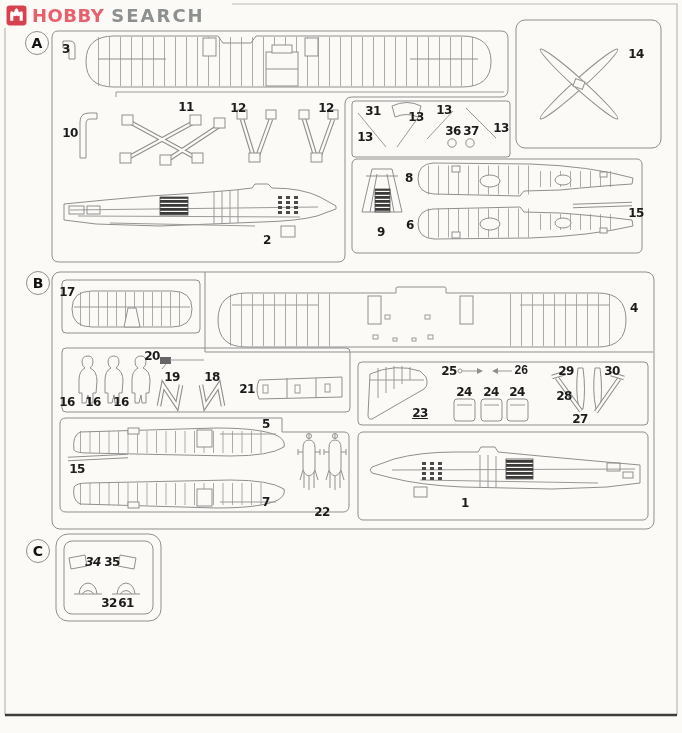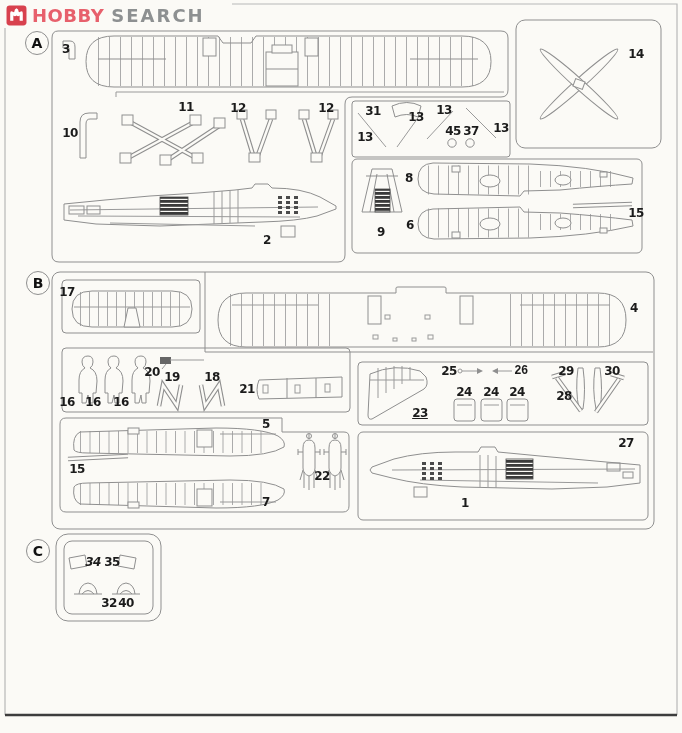--- a/index.html
+++ b/index.html
@@ -313,53 +313,53 @@
       <span class="part-num" style="left: 66px; top: 49px;">3</span>
       <span class="part-num" style="left: 70px; top: 133px;">10</span>
       <span class="part-num" style="left: 186px; top: 107px;">11</span>
       <span class="part-num" style="left: 238px; top: 108px;">12</span>
       <span class="part-num" style="left: 326px; top: 108px;">12</span>
       <span class="part-num" style="left: 373px; top: 111px;">31</span>
       <span class="part-num" style="left: 365px; top: 137px;">13</span>
       <span class="part-num" style="left: 416px; top: 117px;">13</span>
       <span class="part-num" style="left: 444px; top: 110px;">13</span>
       <span class="part-num" style="left: 501px; top: 128px;">13</span>
-      <span class="part-num" style="left: 453px; top: 131px;">45</span>
+      <span class="part-num" style="left: 453px; top: 131px;">36</span>
       <span class="part-num" style="left: 471px; top: 131px;">37</span>
       <span class="part-num" style="left: 636px; top: 54px;">14</span>
       <span class="part-num" style="left: 267px; top: 240px;">2</span>
       <span class="part-num" style="left: 381px; top: 232px;">9</span>
       <span class="part-num" style="left: 409px; top: 178px;">8</span>
       <span class="part-num" style="left: 410px; top: 225px;">6</span>
       <span class="part-num" style="left: 636px; top: 213px;">15</span>
       <div class="sec-letter" style="left: 38px; top: 283px;">B</div>
       <span class="part-num" style="left: 67px; top: 292px;">17</span>
       <span class="part-num" style="left: 634px; top: 308px;">4</span>
-      <span class="part-num" style="left: 152px; top: 372px;">20</span>
+      <span class="part-num" style="left: 152px; top: 356px;">20</span>
       <span class="part-num" style="left: 172px; top: 377px;">19</span>
       <span class="part-num" style="left: 212px; top: 377px;">18</span>
       <span class="part-num" style="left: 67px; top: 402px;">16</span>
       <span class="part-num" style="left: 93px; top: 402px;">16</span>
       <span class="part-num" style="left: 121px; top: 402px;">16</span>
       <span class="part-num" style="left: 247px; top: 389px; text-align: center;">21</span>
       <span class="part-num" style="left: 420px; top: 413px; text-decoration: underline;">23</span>
       <span class="part-num" style="left: 449px; top: 371px;">25</span>
       <span class="part-num" style="left: 521px; top: 371px; font-family: Liberation Mono, monospace;">26</span>
       <span class="part-num" style="left: 464px; top: 392px;">24</span>
       <span class="part-num" style="left: 491px; top: 392px;">24</span>
       <span class="part-num" style="left: 517px; top: 392px;">24</span>
       <span class="part-num" style="left: 566px; top: 371px;">29</span>
       <span class="part-num" style="left: 612px; top: 371px;">30</span>
       <span class="part-num" style="left: 564px; top: 396px; text-align: right;">28</span>
-      <span class="part-num" style="left: 626px; top: 419px; margin-top: 24px;">27</span>
+      <span class="part-num" style="left: 580px; top: 419px;">27</span>
       <span class="part-num" style="left: 266px; top: 424px;">5</span>
       <span class="part-num" style="left: 77px; top: 469px;">15</span>
       <span class="part-num" style="left: 266px; top: 502px;">7</span>
-      <span class="part-num" style="left: 322px; top: 476px;">22</span>
+      <span class="part-num" style="left: 322px; top: 512px;">22</span>
       <span class="part-num" style="left: 465px; top: 503px;">1</span>
       <div class="sec-letter" style="left: 38px; top: 551px;">C</div>
       <span class="part-num" style="left: 93px; top: 562px; font-style: italic;">34</span>
       <span class="part-num" style="left: 112px; top: 562px;">35</span>
       <span class="part-num" style="left: 88px; top: 603px; margin-left: 21px;">32</span>
-      <span class="part-num" style="left: 126px; top: 603px;">40</span>
+      <span class="part-num" style="left: 126px; top: 603px;">61</span>
     </div>
 
 </div>
 
 </body></html>

